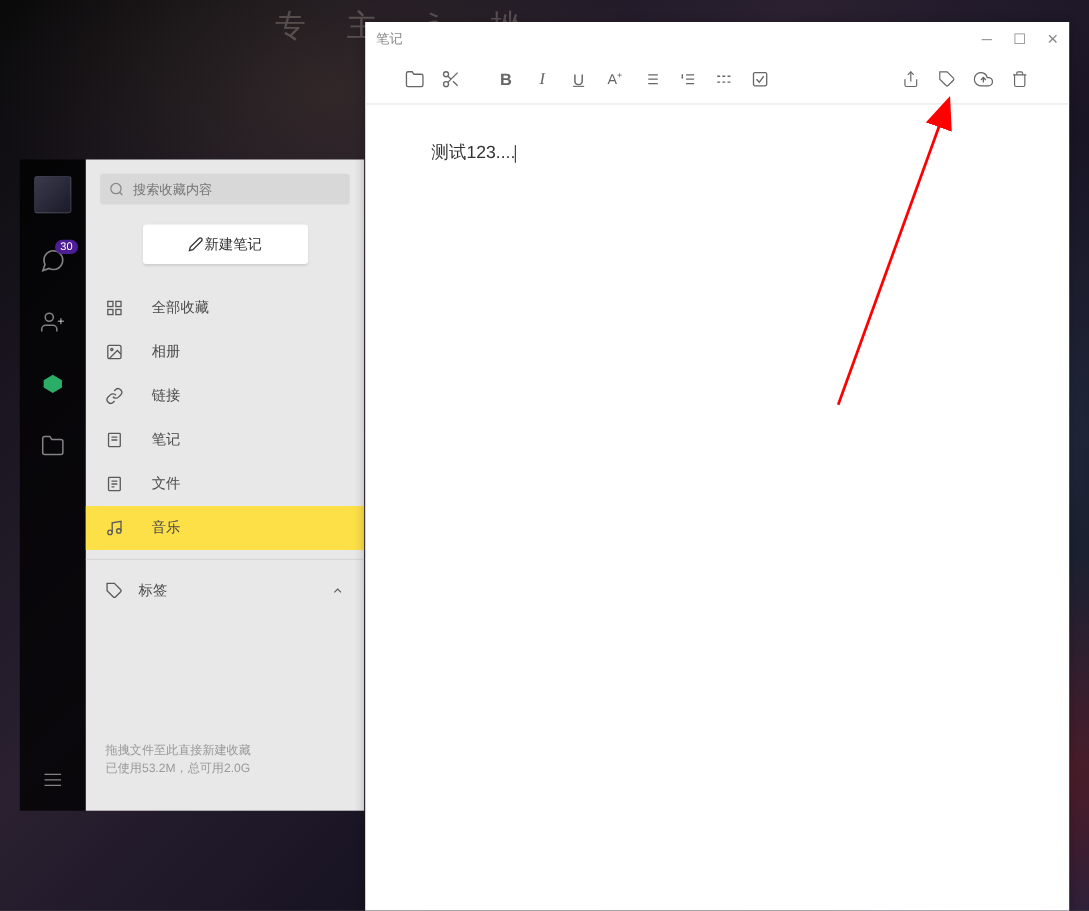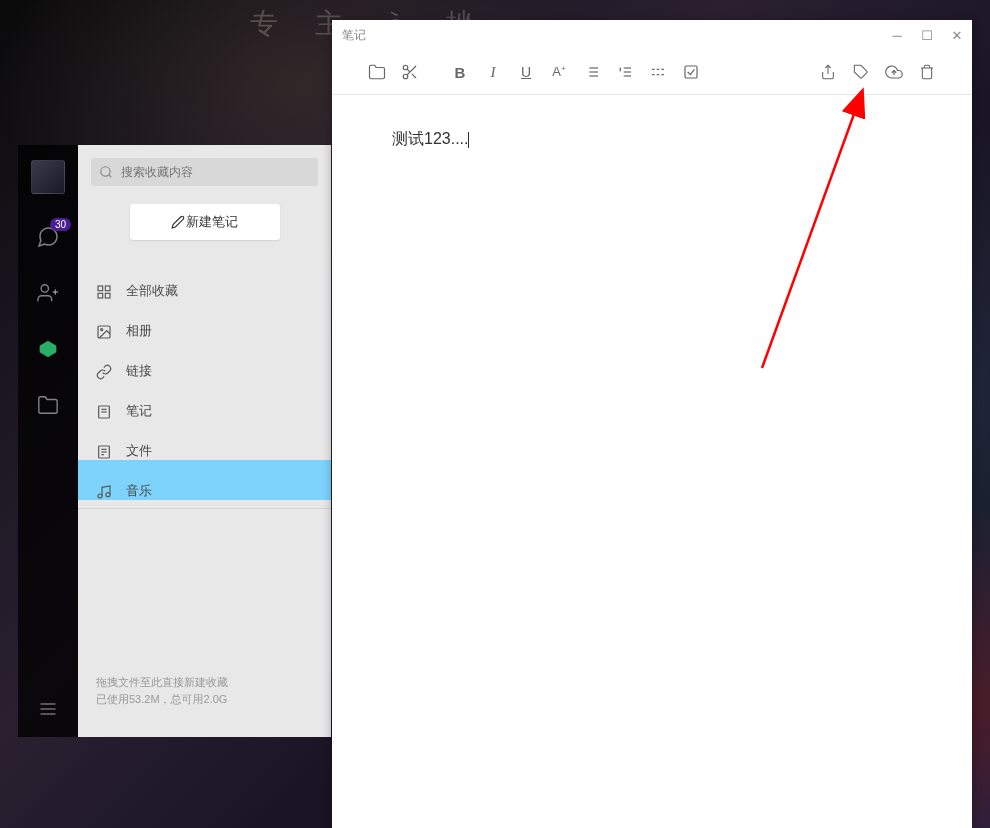--- a/index.html
+++ b/index.html
@@ -16,22 +16,22 @@
 .hamburger{position:absolute;bottom:15px;left:50%;transform:translateX(-50%)}
 
 .panel{position:absolute;left:78px;top:145px;width:253px;height:592px;background:#e8e8e8;display:flex;flex-direction:column}
 .search-wrap{padding:13px 13px 10px}
 .search{width:100%;height:28px;background:#d8d8d8;border:none;border-radius:3px;padding:0 10px 0 30px;font-size:12px;color:#4d7c0f;outline:none}
 .search-box{position:relative}
 .search-box svg{position:absolute;left:8px;top:50%;transform:translateY(-50%);color:#888}
 .new-note-btn{margin:8px auto 20px;width:150px;height:36px;background:#fff;border:none;border-radius:3px;font-size:13px;color:#333;cursor:pointer;display:flex;align-items:center;justify-content:center;gap:1px;box-shadow:0 1px 2px rgba(0,0,0,.1)}
 
 .cat-list{display:flex;flex-direction:column}
-.cat-item{height:40px;display:flex;align-items:flex-end;padding:0 18px;gap:14px;font-size:13px;color:#4a4a4a;cursor:pointer}
-.cat-item.active{background:#7dd3fc}
+.cat-item{height:40px;display:flex;align-items:center;padding:0 18px;gap:26px;font-size:13px;color:#4a4a4a;cursor:pointer}
+.cat-item.active{background:#fde047}
 .cat-item svg{color:#5a5a5a;flex-shrink:0}
 .divider{height:1px;background:#d5d5d5;margin:8px 0}
 .tag-item{justify-content:space-between}
 .tag-item .tag-left{display:flex;align-items:center;gap:14px}
 
 .storage{margin-top:auto;padding:15px 18px 28px;font-size:11px;color:#999;line-height:1.6}
 
 .note-window{position:absolute;left:332px;top:20px;width:640px;height:808px;background:#fff;box-shadow:0 2px 10px rgba(0,0,0,.3);display:flex;flex-direction:column}
 .titlebar{height:30px;display:flex;align-items:center;padding:0 10px;color:#888;font-size:12px;position:relative}
 .win-controls{position:absolute;right:0;top:0;display:flex}
@@ -152,20 +152,32 @@
     </div>
     <div class="cat-item active">
       <svg width="16" height="16" viewBox="0 0 24 24" fill="none" stroke="currentColor" stroke-width="1.8">
           <path d="M9 18V5l12-2v13"></path>
           <circle cx="6" cy="18" r="3"></circle>
           <circle cx="18" cy="16" r="3"></circle>
         </svg>
       <span>音乐</span>
     </div>
     <div class="divider"></div>
+    <div class="cat-item tag-item">
+      <div class="tag-left">
+        <svg width="16" height="16" viewBox="0 0 24 24" fill="none" stroke="currentColor" stroke-width="1.8">
+            <path d="M20.59 13.41l-7.17 7.17a2 2 0 0 1-2.83 0L2 12V2h10l8.59 8.59a2 2 0 0 1 0 2.82z"></path>
+            <line x1="7" y1="7" x2="7.01" y2="7"></line>
+          </svg>
+        <span>标签</span>
+      </div>
+      <svg width="12" height="12" viewBox="0 0 24 24" fill="none" stroke="currentColor" stroke-width="2">
+          <polyline points="18 15 12 9 6 15"></polyline>
+        </svg>
+    </div>
   </div>
 
   <div class="storage">
     <div>拖拽文件至此直接新建收藏</div>
     <div>已使用53.2M，总可用2.0G</div>
   </div>
 </div>
 
 <div class="note-window">
   <div class="titlebar">

